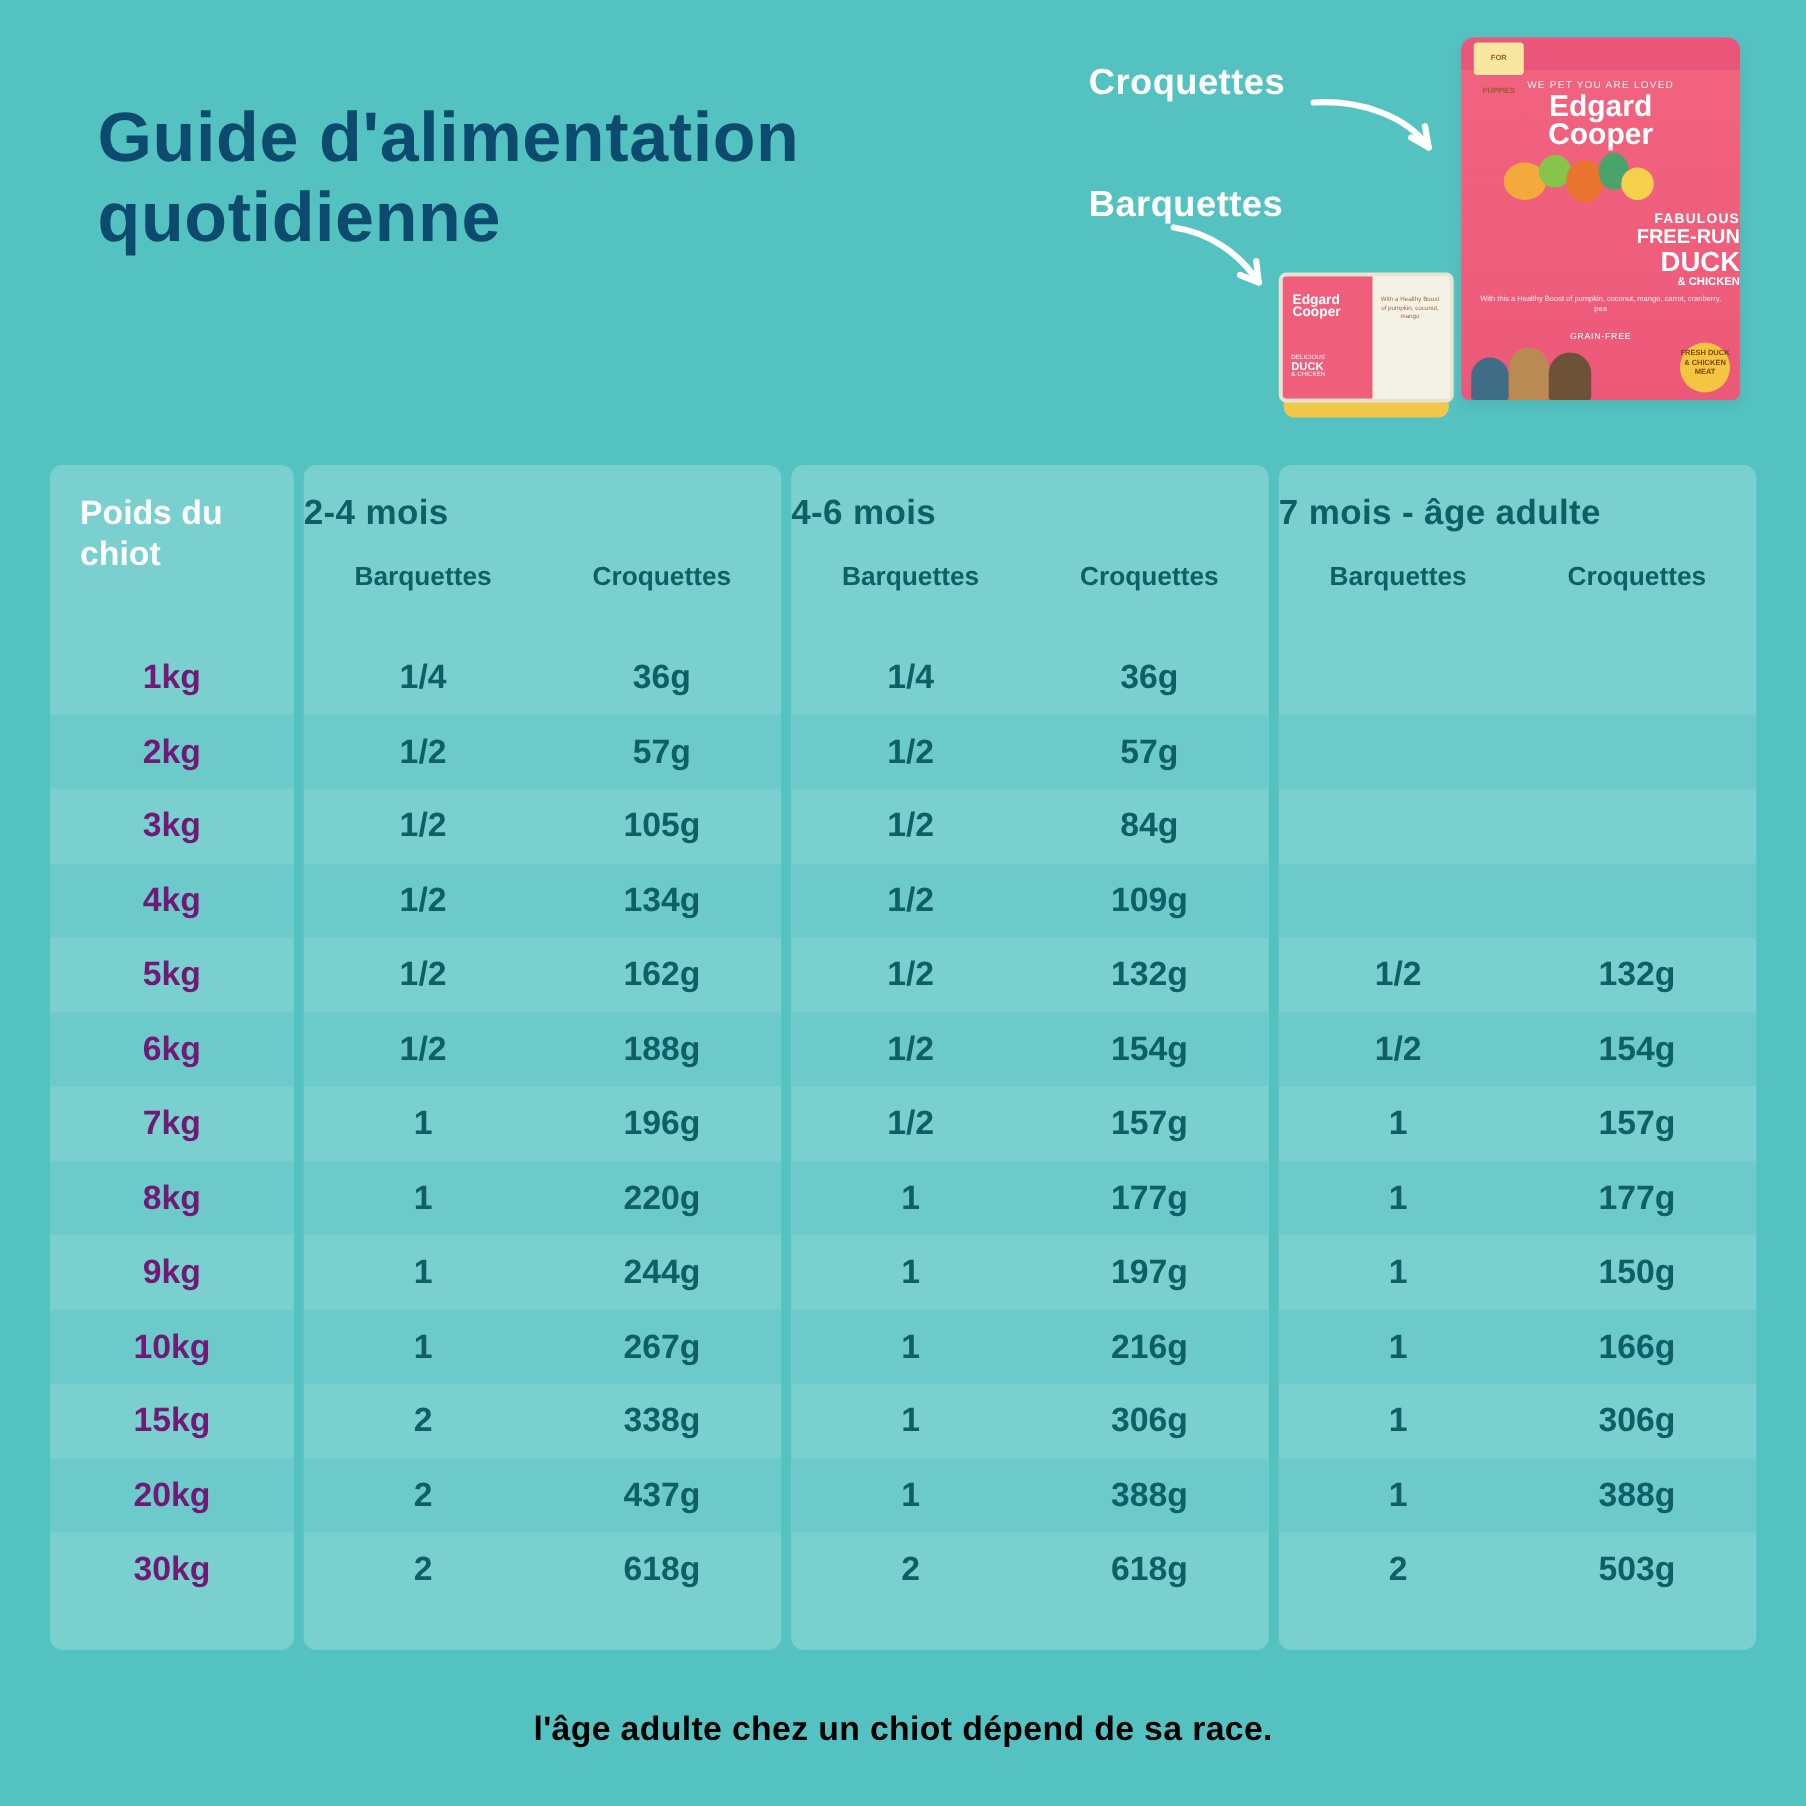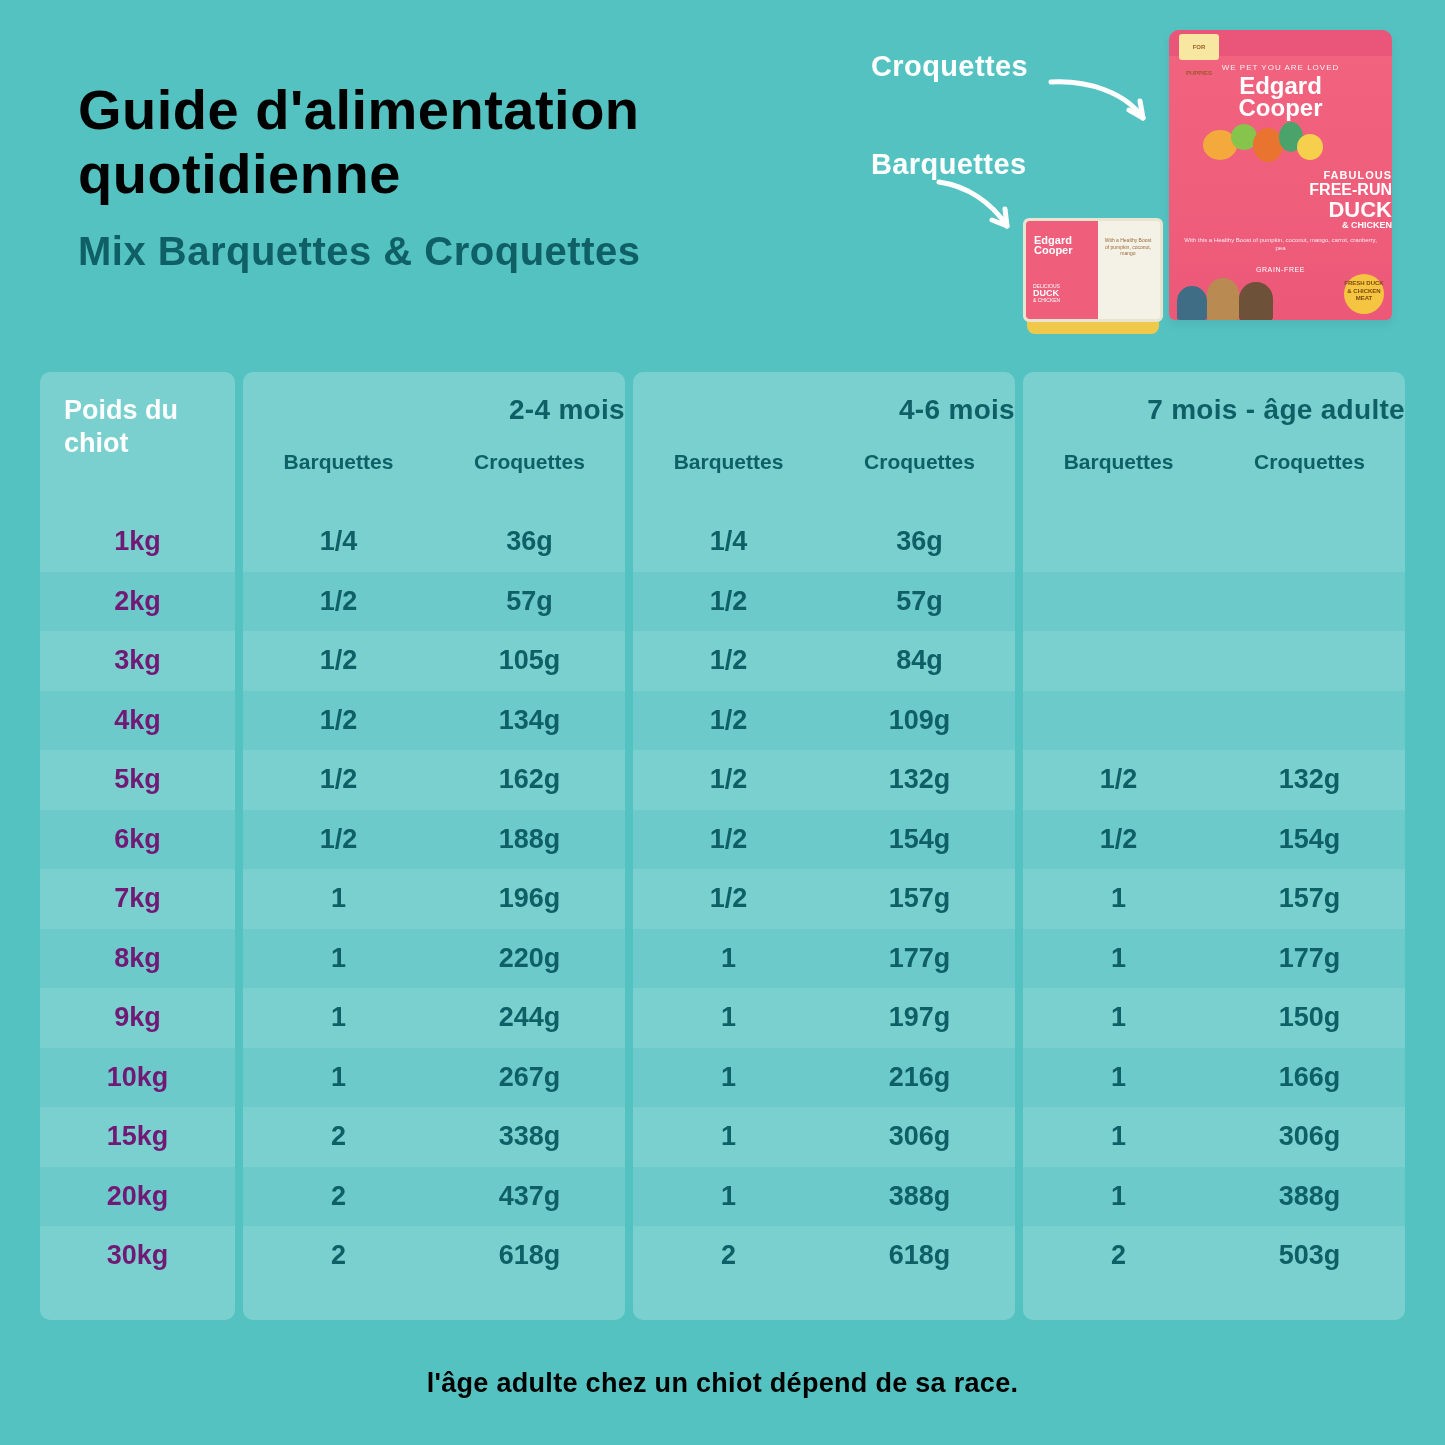--- a/index.html
+++ b/index.html
@@ -23,21 +23,21 @@
   }
 
   
   .header {
     position: absolute;
     left: 78px;
     top: 78px;
     width: 880px;
   }
   .title {
-    color: #000000;
+    color: #0c4a6e;
     font-size: 56px;
     font-weight: bold;
     line-height: 1.15;
     letter-spacing: 0.5px;
     margin: 0;
     white-space: pre-line;
   }
   .subtitle {
     color: #0f5f66;
     font-size: 40px;
@@ -255,21 +255,21 @@
   .panel.weight { width: 198px; }
   .panel.period { width: 388px; }
 
   .panel-head {
     height: 140px;
     position: relative;
   }
   .period-title {
     position: absolute;
     left: 0; right: 0; top: 22px;
-    text-align: right;
+    text-align: left;
     color: #0f5f66;
     font-size: 28px;
     font-weight: bold;
     letter-spacing: 0.3px;
   }
   .period-subs {
     position: absolute;
     left: 0; right: 0; top: 78px;
     display: flex;
   }
@@ -326,21 +326,20 @@
   }
 </style>
 </head>
 <body>
 
 <div class="page">
 
   <div class="header">
     <div class="title">Guide d'alimentation
 quotidienne</div>
-    <div class="subtitle">Mix Barquettes &amp; Croquettes</div>
   </div>
 
   <div class="callouts">
     <div class="callout-label callout-croquettes">Croquettes</div>
     <svg class="arrow" style="left:178px; top:54px;" width="110" height="52" viewBox="0 0 110 52">
       <path d="M4 6 C 40 4, 78 16, 96 42" stroke="#ffffff" stroke-width="5" fill="none" stroke-linecap="round"></path>
       <path d="M96 42 L 82 34 M96 42 L 93 25" stroke="#ffffff" stroke-width="5" fill="none" stroke-linecap="round"></path>
     </svg>
 
     <div class="callout-label callout-barquettes">Barquettes</div>

